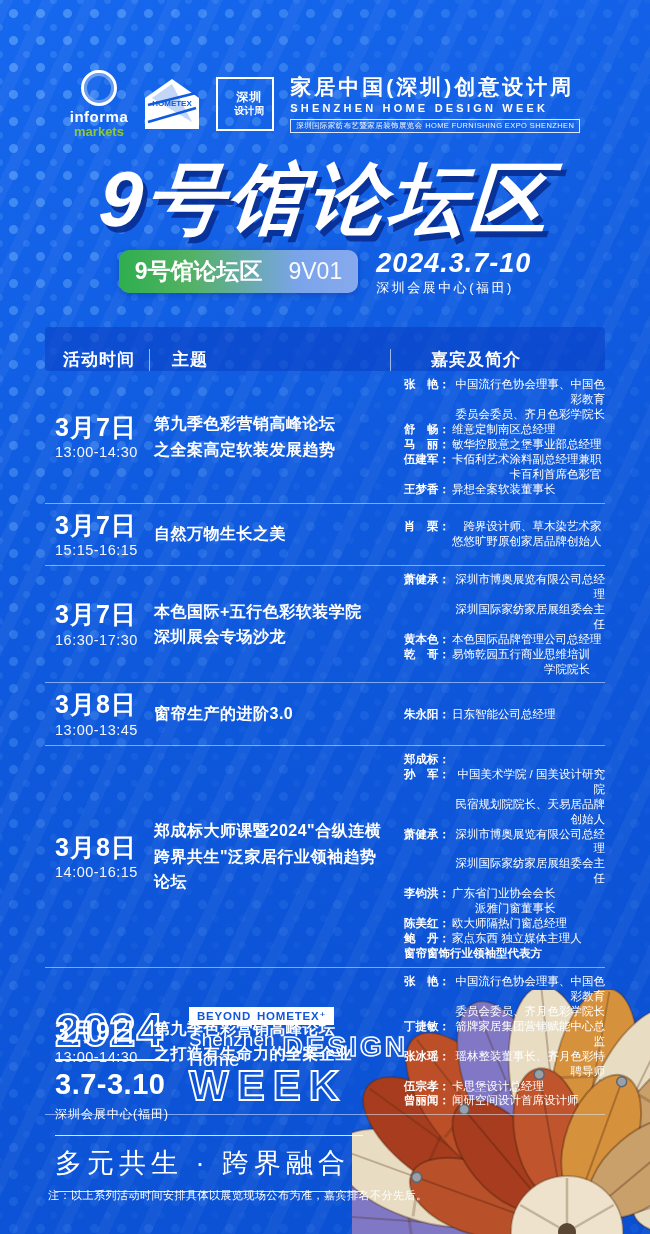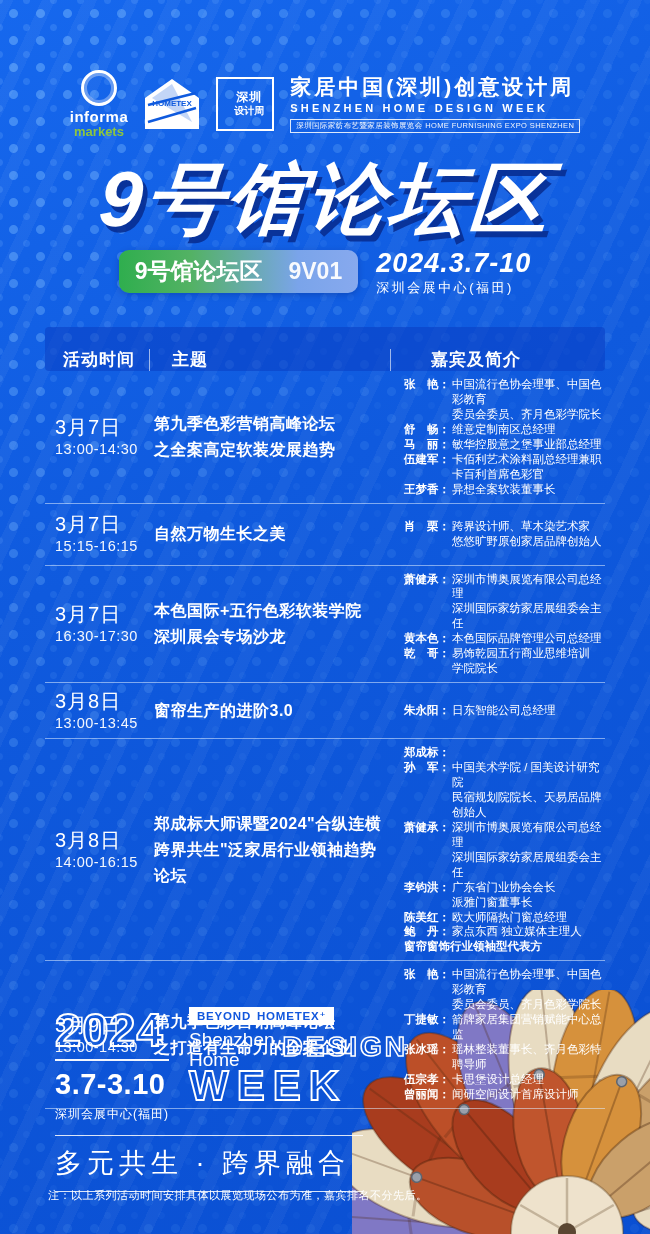--- a/index.html
+++ b/index.html
@@ -52,39 +52,39 @@
     text-shadow:5px 6px 0 rgba(8,45,145,.9);
     white-space:nowrap;
   }
   .subhead{position:absolute;top:248px;left:0;right:0;display:flex;justify-content:center;align-items:center;gap:18px;z-index:3;}
   .pill{
     background:linear-gradient(90deg,#2fae4e 0%,#53b264 30%,#7aa4ea 75%,#87a9ee 100%);
     border-radius:10px;padding:6px 16px;font-size:23px;display:flex;align-items:baseline;gap:10px;
     box-shadow:0 2px 6px rgba(0,20,90,.25);
   }
   .pill .p1{font-weight:bold;}
-  .pill .p2{font-weight:bold;opacity:.95;margin-left:16px;}
+  .pill .p2{font-weight:normal;opacity:.95;margin-left:16px;}
   .dateblock{line-height:1.15;}
   .dateblock .d1{font-size:27px;font-weight:900;font-style:italic;letter-spacing:1px;}
   .dateblock .d2{font-size:13px;letter-spacing:2.5px;margin-top:2px;}
 
   
   .table{position:absolute;top:327px;left:45px;width:560px;z-index:3;}
   .thead{display:flex;align-items:flex-end;height:44px;background:rgba(9,62,195,.55);border-radius:4px;}
   .thead .th{font-weight:bold;font-size:17px;letter-spacing:1px;}
   .thead .t1{width:104px;padding-left:18px;box-sizing:border-box;}
   .thead .t2{width:240px;padding-left:22px;box-sizing:border-box;}
   .thead .t3{flex:1;padding-left:40px;box-sizing:border-box;}
   .thead .vd{width:1px;height:22px;background:rgba(255,255,255,.6);}
   .trow{display:flex;align-items:center;border-bottom:1px solid rgba(222,236,255,.55);padding:6px 0;box-sizing:border-box;}
   .c-time{width:105px;padding-left:10px;box-sizing:border-box;line-height:1.25;}
-  .t-date{font-size:20px;letter-spacing:1px;}
+  .t-date{font-size:25px;letter-spacing:1px;font-weight:bold;}
   .t-range{font-size:14.5px;opacity:.95;letter-spacing:.5px;}
   .c-topic{width:240px;padding-left:4px;box-sizing:border-box;font-weight:bold;font-size:16px;line-height:1.6;white-space:pre-line;letter-spacing:.5px;}
-  .c-guests{flex:1;padding-left:14px;box-sizing:border-box;font-size:11.5px;line-height:1.3;}
+  .c-guests{flex:1;padding-left:14px;box-sizing:border-box;font-size:11.5px;line-height:1.3;text-align:right;}
   .guest{display:flex;}
   .g-name{font-weight:bold;white-space:pre;margin-right:2px;}
   .g-desc{white-space:pre-line;}
   .g-bold .g-desc{font-weight:bold;}
 
   
   .footer{position:absolute;left:55px;top:1006px;width:320px;z-index:3;}
   .f-top{display:flex;gap:14px;}
   .f-left{width:120px;flex:none;}
   .f-year{font-size:47px;font-weight:900;letter-spacing:1px;line-height:1;color:transparent;-webkit-text-stroke:2px #fff;}

